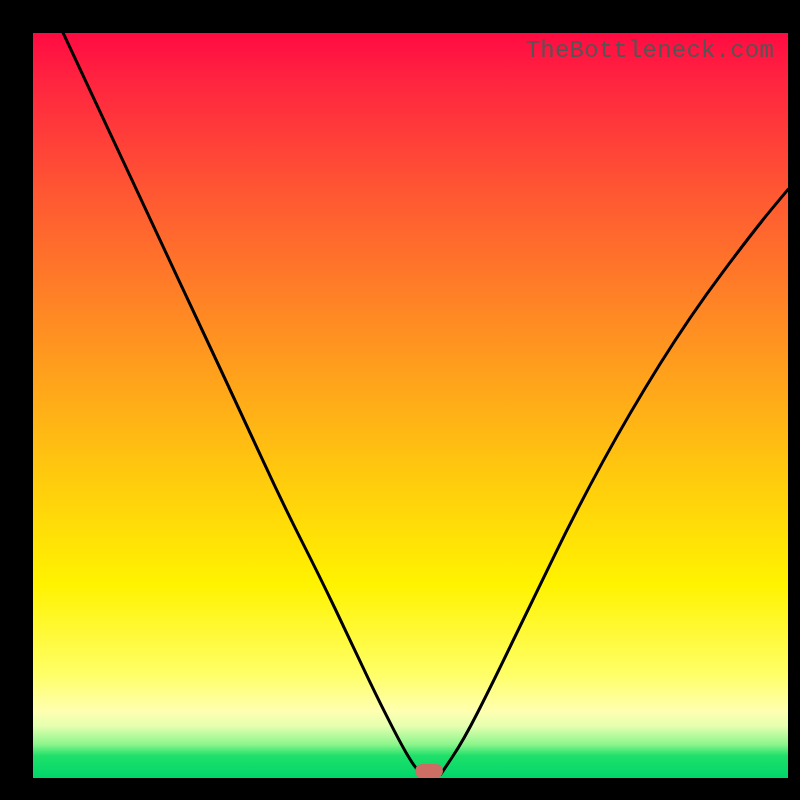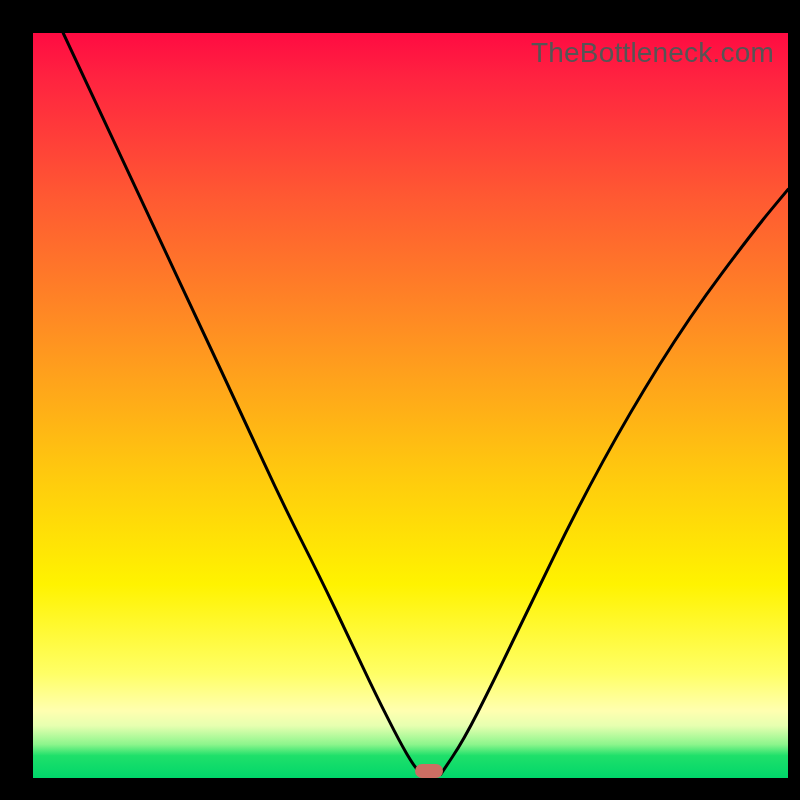--- a/index.html
+++ b/index.html
@@ -38,24 +38,25 @@
       #8cf58c 95.5%,
       #1fe06a 97%,
       #00d66a 100%
     );
   }
   .watermark {
     position: absolute;
     top: 4px;
     right: 14px;
     color: #555;
-    font-size: 28px;
+    font-size: 24px;
     font-weight: 500;
     letter-spacing: 0.2px;
     user-select: none;
+    font-family: Liberation Mono, monospace;
   }
   svg.curve {
     position: absolute;
     left: 0;
     top: 0;
     width: 755px;
     height: 745px;
   }
   .marker {
     position: absolute;

